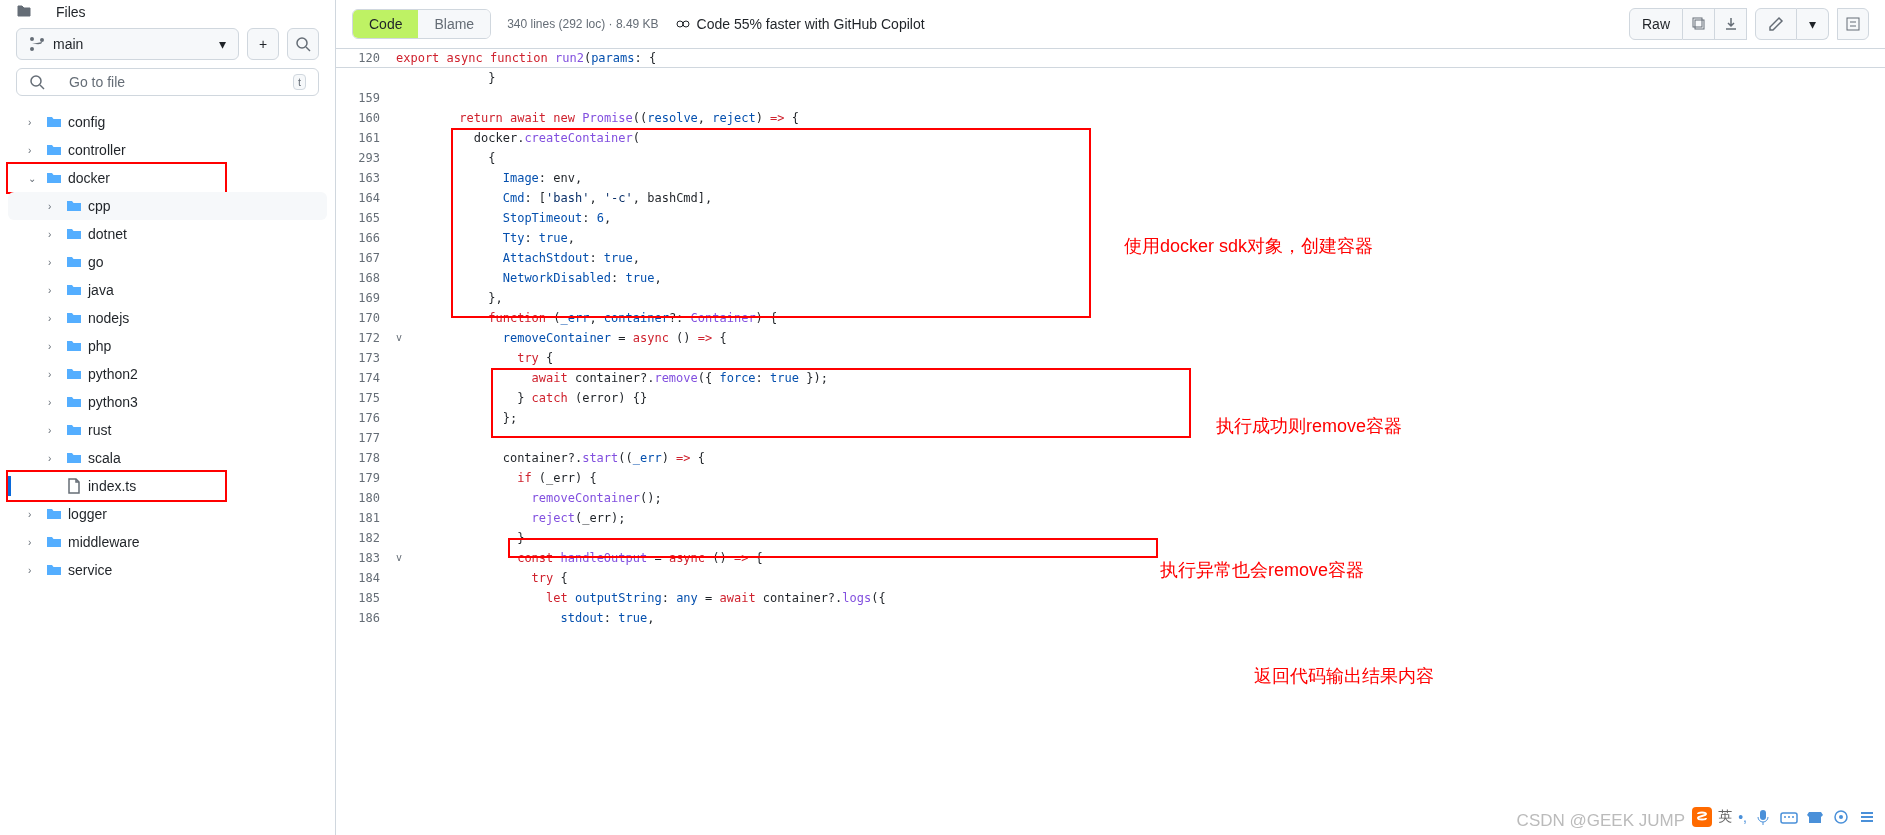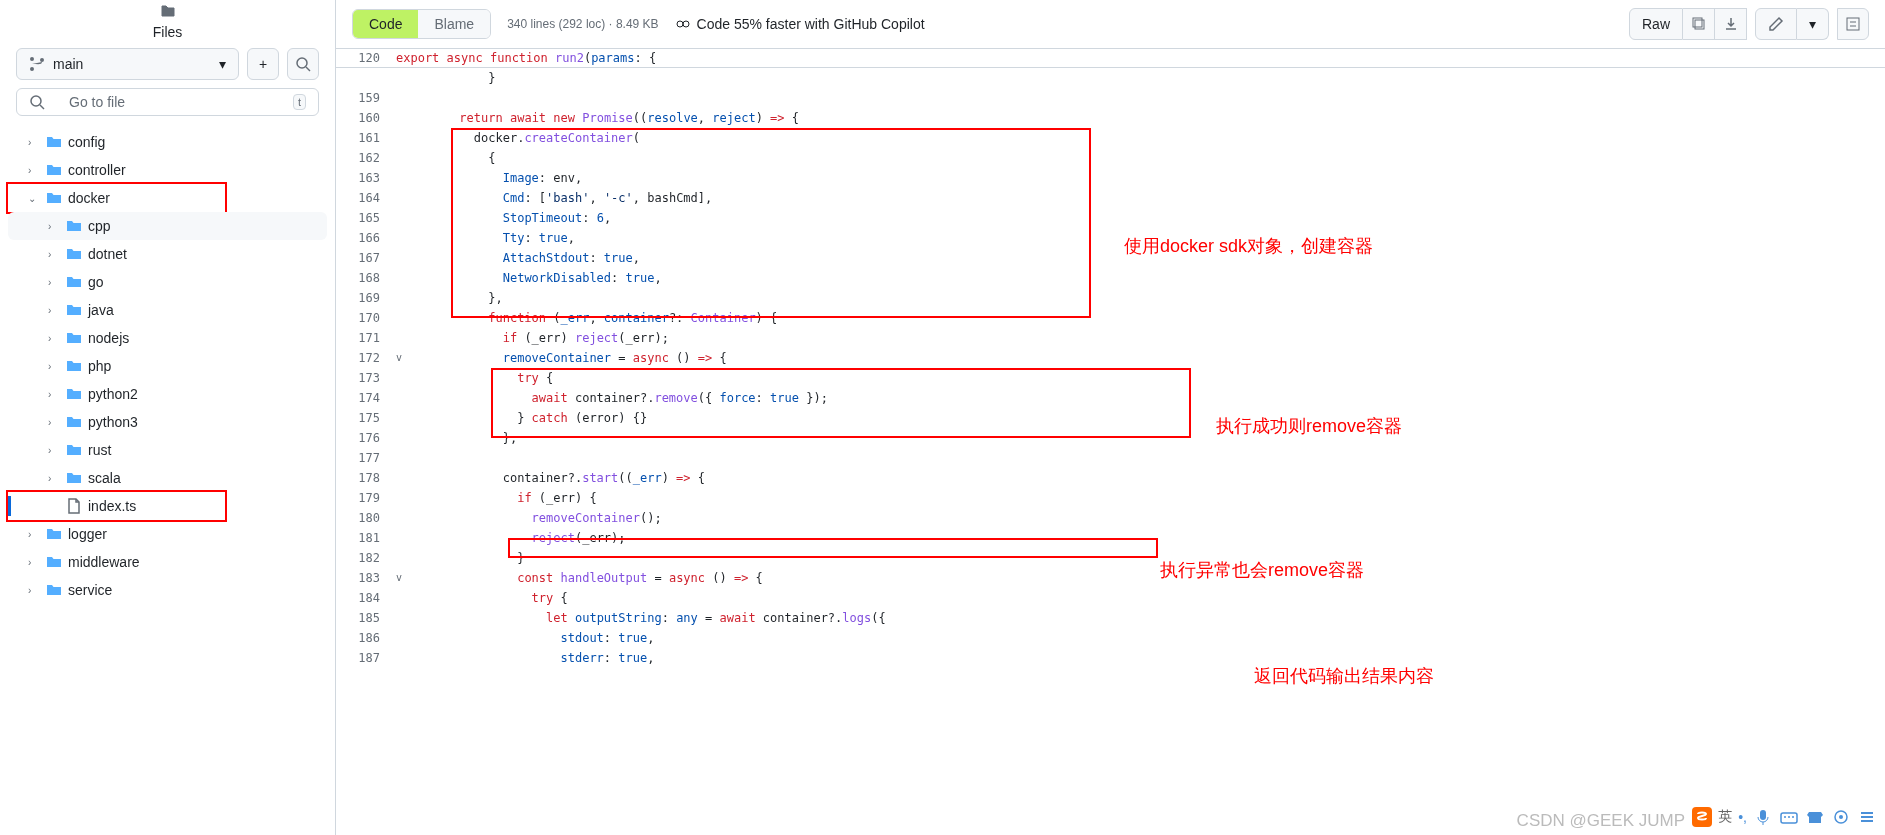--- a/index.html
+++ b/index.html
@@ -1,20 +1,20 @@
 <!DOCTYPE html>
 <html><head>
 <meta charset="utf-8">
 <style>
 * { box-sizing: border-box; margin: 0; padding: 0; }
 body { font-family: -apple-system, BlinkMacSystemFont, "Segoe UI", Helvetica, Arial, sans-serif; font-size: 14px; color: #1f2328; background: #fff; width: 1885px; height: 835px; overflow: hidden; position: relative; }
 .container { display: flex; height: 100%; }
 .sidebar { width: 336px; border-right: 1px solid #d0d7de; display: flex; flex-direction: column; background: #fff; }
 .sidebar-header { padding: 0 16px 12px 16px; }
-.files-row { display: flex; align-items: center; gap: 4px; padding: 4px 0 8px 0; flex-direction: column; }
+.files-row { display: flex; align-items: center; gap: 24px; padding: 4px 0 8px 0; }
 .files-icon { width: 16px; height: 16px; }
 .branch-row { display: flex; gap: 8px; margin-bottom: 8px; }
 .branch-select { flex: 1; display: flex; align-items: center; gap: 8px; padding: 5px 12px; border: 1px solid #d0d7de; border-radius: 6px; background: #f6f8fa; cursor: pointer; }
 .branch-select .caret { margin-left: auto; }
 .icon-btn { width: 32px; height: 32px; display: flex; align-items: center; justify-content: center; border: 1px solid #d0d7de; border-radius: 6px; background: #f6f8fa; cursor: pointer; }
 .search-box { display: flex; align-items: center; gap: 24px; padding: 5px 12px; border: 1px solid #d0d7de; border-radius: 6px; color: #656d76; }
 .search-box .kbd { margin-left: auto; font-size: 11px; border: 1px solid #d0d7de; border-radius: 4px; padding: 1px 4px; background: #f6f8fa; }
 .tree { flex: 1; overflow-y: auto; padding: 0 8px; }
 .tree-item { display: flex; align-items: center; gap: 6px; padding: 6px 8px; border-radius: 6px; cursor: pointer; font-size: 14px; position: relative; }
 .tree-item.selected { background: #f6f8fa; }
@@ -288,21 +288,21 @@
           <span class="lineno">160</span>
           <span class="fold"></span>
           <span class="code">      <span class="kw">return</span> <span class="kw">await</span> <span class="kw">new</span> <span class="fn">Promise</span>((<span class="prop">resolve</span>, <span class="prop">reject</span>) <span class="kw">=&gt;</span> {</span>
         </div>
         <div class="code-line">
           <span class="lineno">161</span>
           <span class="fold"></span>
           <span class="code">        docker.<span class="fn">createContainer</span>(</span>
         </div>
         <div class="code-line">
-          <span class="lineno">162</span>
+          <span class="lineno">293</span>
           <span class="fold"></span>
           <span class="code">          {</span>
         </div>
         <div class="code-line">
           <span class="lineno">163</span>
           <span class="fold"></span>
           <span class="code">            <span class="prop">Image</span>: env,</span>
         </div>
         <div class="code-line">
           <span class="lineno">164</span>
@@ -331,25 +331,20 @@
         </div>
         <div class="code-line">
           <span class="lineno">169</span>
           <span class="fold"></span>
           <span class="code">          },</span>
         </div>
         <div class="code-line">
           <span class="lineno">170</span>
           <span class="fold"></span>
           <span class="code">          <span class="kw">function</span> (<span class="prop">_err</span>, <span class="prop">container</span>?: <span class="fn">Container</span>) {</span>
-        </div>
-        <div class="code-line">
-          <span class="lineno">171</span>
-          <span class="fold"></span>
-          <span class="code">            <span class="kw">if</span> (_err) <span class="fn">reject</span>(_err);</span>
         </div>
         <div class="code-line">
           <span class="lineno">172</span>
           <span class="fold">v</span>
           <span class="code">            <span class="prop">removeContainer</span> = <span class="kw">async</span> () <span class="kw">=&gt;</span> {</span>
         </div>
         <div class="code-line">
           <span class="lineno">173</span>
           <span class="fold"></span>
           <span class="code">              <span class="kw">try</span> {</span>
@@ -411,25 +406,20 @@
         </div>
         <div class="code-line">
           <span class="lineno">185</span>
           <span class="fold"></span>
           <span class="code">                  <span class="kw">let</span> <span class="prop">outputString</span>: <span class="prop">any</span> = <span class="kw">await</span> container?.<span class="fn">logs</span>({</span>
         </div>
         <div class="code-line">
           <span class="lineno">186</span>
           <span class="fold"></span>
           <span class="code">                    <span class="prop">stdout</span>: <span class="bool">true</span>,</span>
-        </div>
-        <div class="code-line">
-          <span class="lineno">187</span>
-          <span class="fold"></span>
-          <span class="code">                    <span class="prop">stderr</span>: <span class="bool">true</span>,</span>
         </div>
         <div class="annotation" style="top: 168px; left: 788px;">使用docker sdk对象，创建容器</div>
         <div class="annotation" style="top: 348px; left: 880px;">执行成功则remove容器</div>
         <div class="annotation" style="top: 492px; left: 824px;">执行异常也会remove容器</div>
         <div class="annotation" style="top: 598px; left: 918px;">返回代码输出结果内容</div>
         <div class="code-red-box" style="top: 60px; left: 115px; width: 640px; height: 190px;"></div>
         <div class="code-red-box" style="top: 300px; left: 155px; width: 700px; height: 70px;"></div>
         <div class="code-red-box" style="top: 470px; left: 172px; width: 650px; height: 20px;"></div>
       </div>
   </div>

